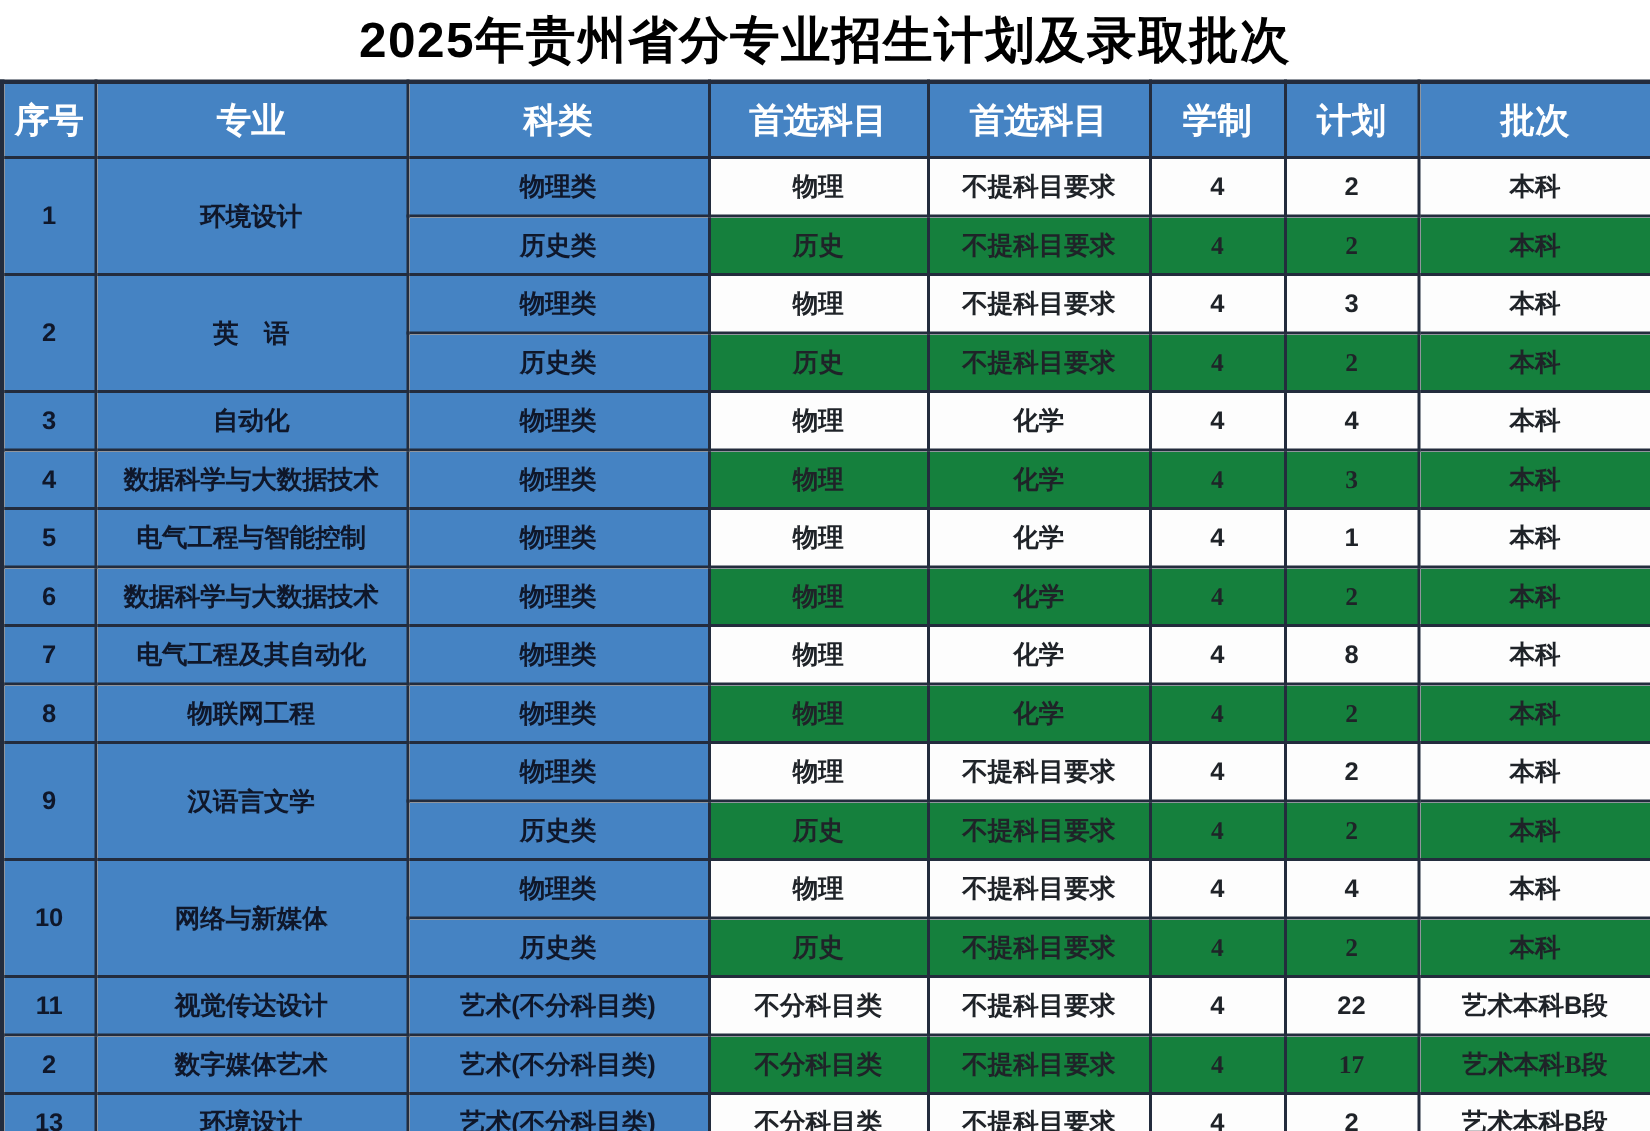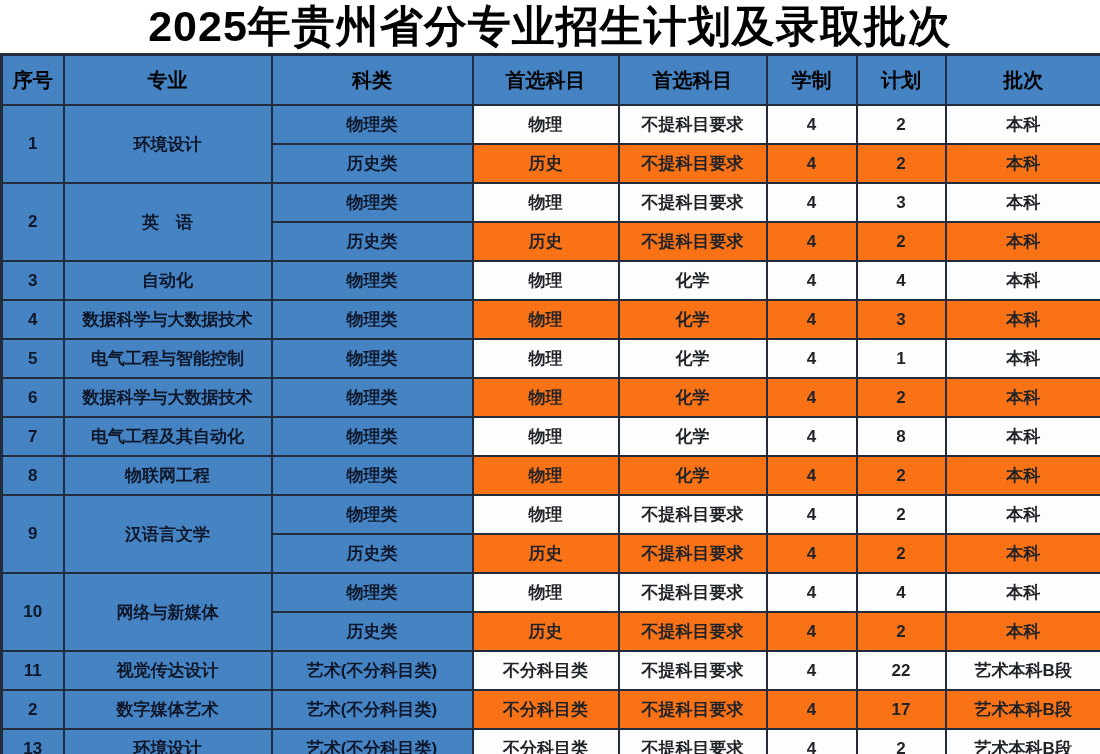--- a/index.html
+++ b/index.html
@@ -12,21 +12,21 @@
     font-family: "Liberation Sans", sans-serif;
   }
   .title-bar {
     height: 53px;
     display: flex;
     align-items: center;
     justify-content: center;
   }
   .title-bar h1 {
     margin: 0;
-    font-size: 43px;
+    font-size: 33px;
     font-weight: 800;
     color: #000000;
     letter-spacing: 1px;
     line-height: 1;
   }
   table.plan {
     border-collapse: collapse;
     table-layout: fixed;
     width: 1100px;
     border: 3px solid #232c3d;
@@ -35,42 +35,43 @@
     border: 2px solid #232c3d;
     text-align: center;
     vertical-align: middle;
     padding: 0 2px;
     overflow: hidden;
     white-space: nowrap;
   }
   table.plan th {
     height: 48px;
     background: #4583c3;
-    color: #000000;
-    font-size: 20px;
+    color: #ffffff;
+    font-size: 23px;
     font-weight: 700;
   }
   table.plan td {
     height: 37px;
     font-size: 17px;
   }
   .c-blue {
     background: #4583c3;
     color: #0f172a;
     font-weight: 600;
   }
   .c-white {
     background: #fdfdfd;
     color: #1f2328;
     font-weight: 600;
   }
   .c-alt {
-    background: #f97316;
+    background: #15803d;
     color: #1f2328;
     font-weight: 600;
+    font-family: Liberation Serif, serif;
   }
 </style>
 </head>
 <body>
 
 <div class="title-bar">
   <h1>2025年贵州省分专业招生计划及录取批次</h1>
 </div>
 
 <table class="plan">

